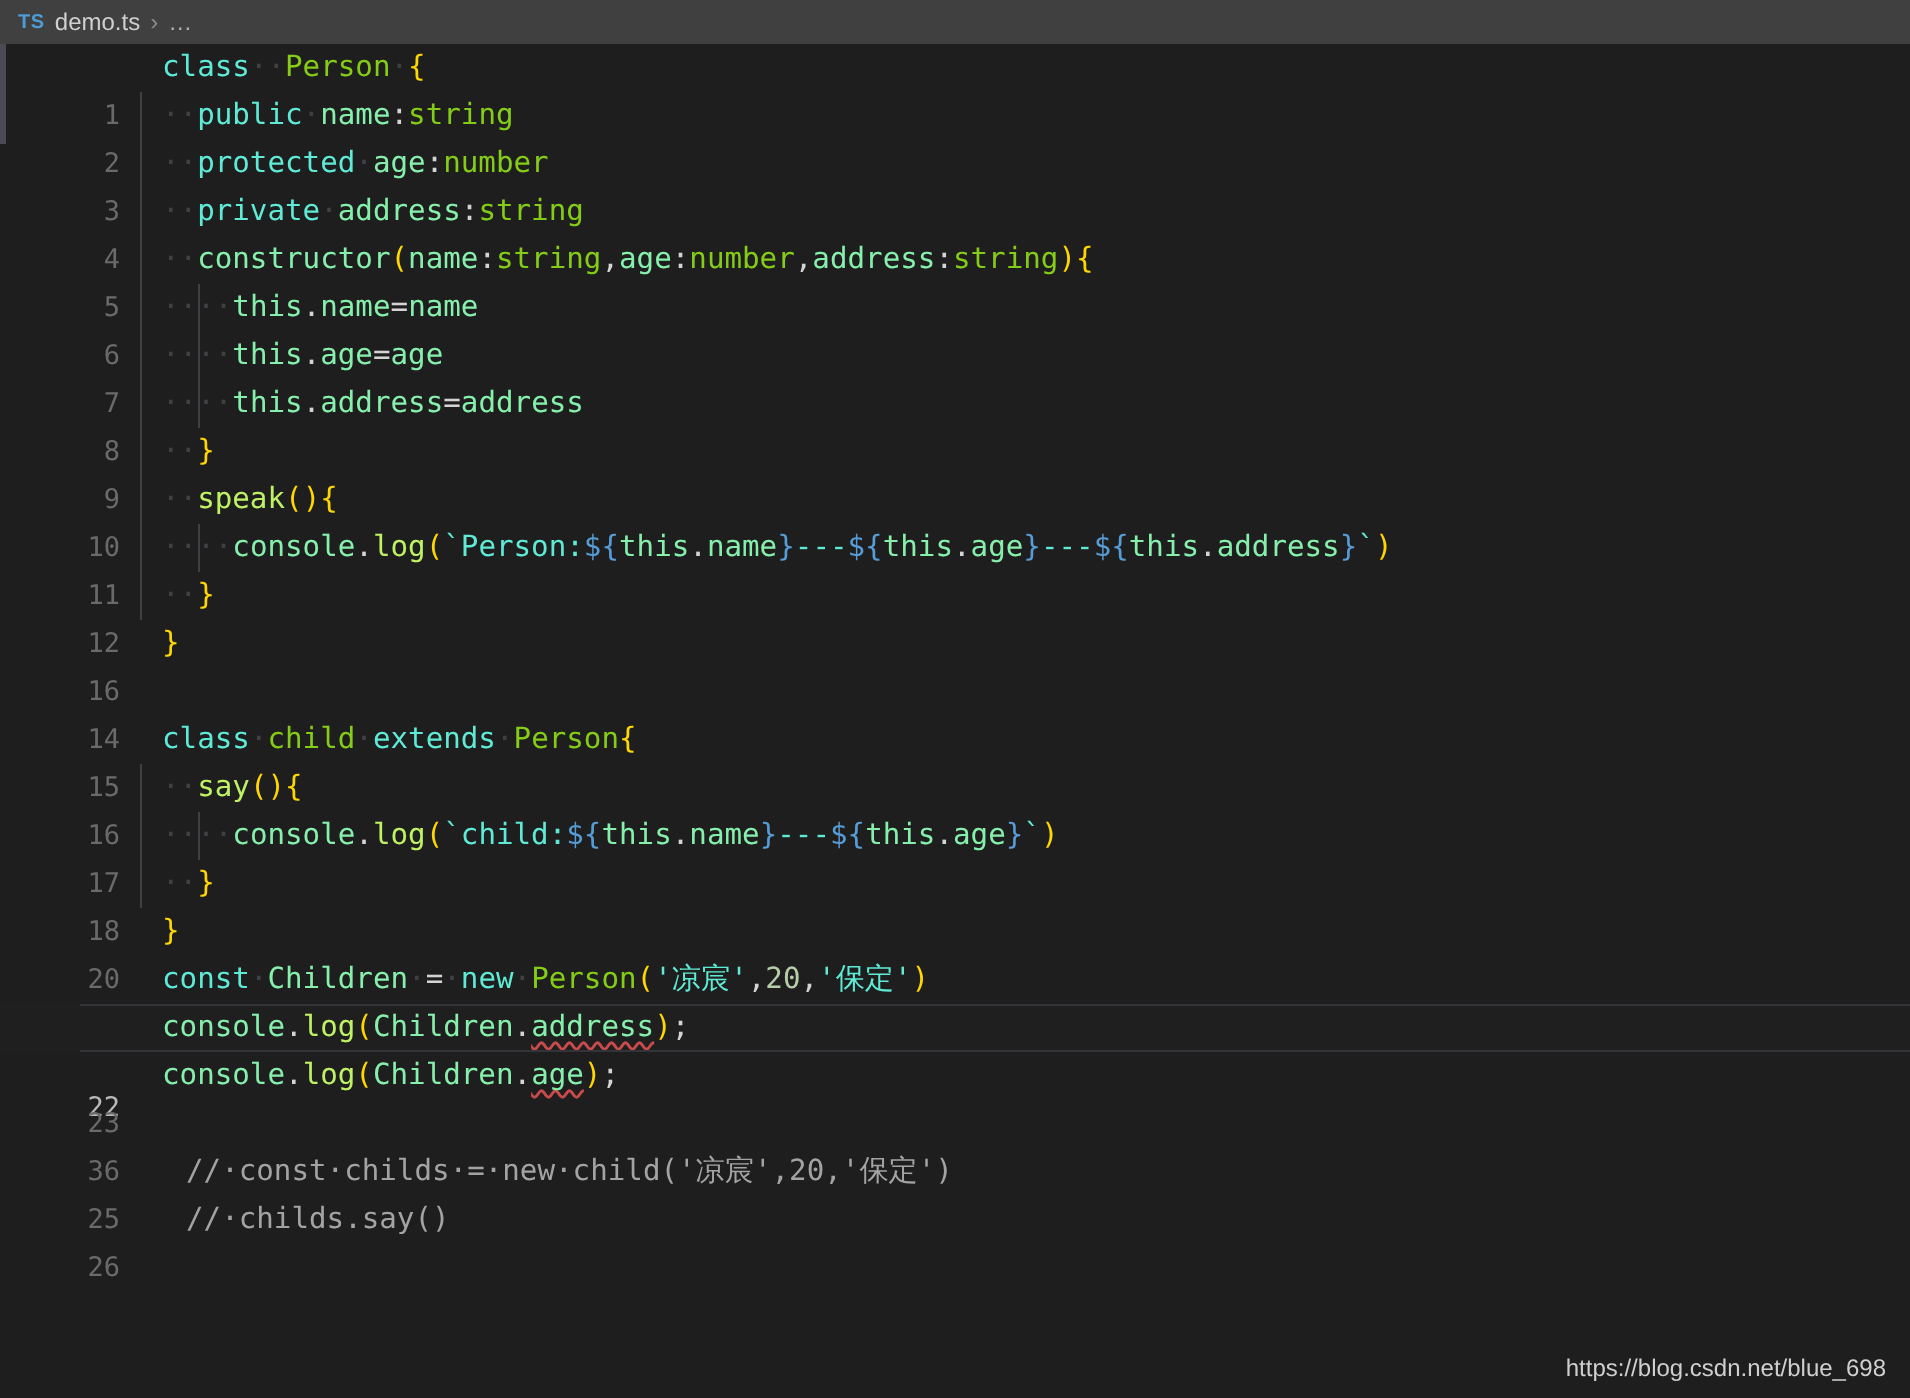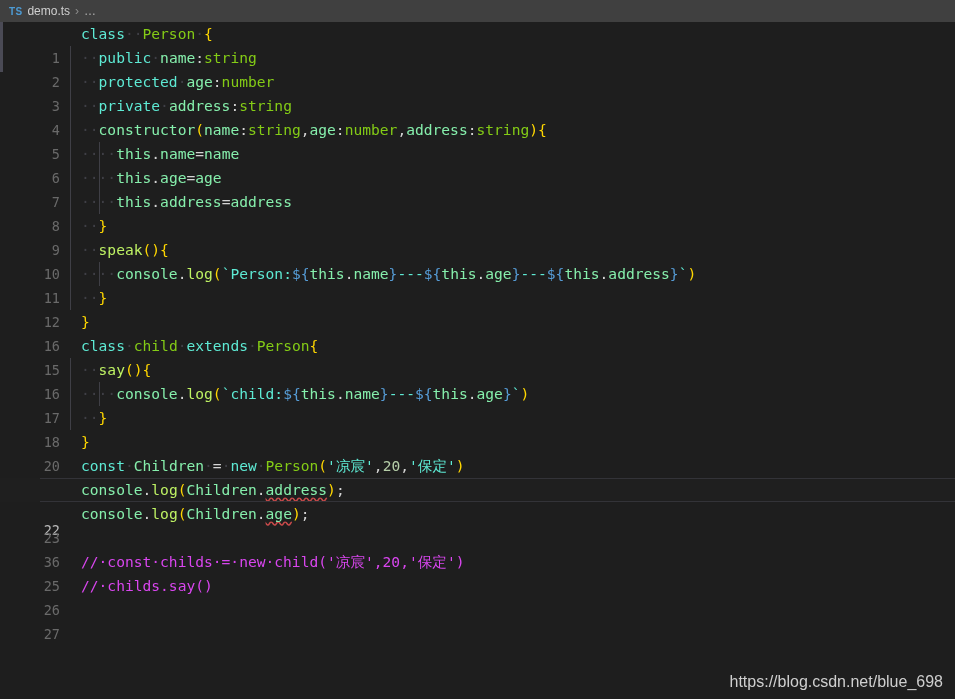--- a/index.html
+++ b/index.html
@@ -110,39 +110,39 @@
   .g1 { left: 70px; }
   .g2 { left: 99px; }
 
   
   .kw      { color: #5eead4; }
   .type    { color: #84cc16; }   
   .fn      { color: #bef264; }   
   .var     { color: #86efac; }   
   .str     { color: #5eead4; }   
   .num     { color: #b5cea8; }   
-  .cmt     { color: #d946ef; }   
+  .cmt     { color: #a3a3a3; margin-left: 12px; }   
   .punc    { color: #d4d4d4; }   
   .brk1    { color: #ffd700; }
   .tpl     { color: #569cd6; }   
   .ws      { color: #3f3f46; }   
 
   .squig {
     text-decoration: underline wavy #c94a4a;
     text-decoration-skip-ink: none;
     text-underline-offset: 2px;
   }
 
   
   #watermark {
     position: absolute;
     right: 12px;
     bottom: 8px;
     font-family: "Liberation Sans", sans-serif;
-    font-size: 16px;
+    font-size: 12px;
     color: #cfcfcf;
     user-select: none;
     z-index: 8;
   }
 </style>
 </head>
 <body>
 
 <div id="breadcrumb">
   <span class="bc-icon">TS</span>
@@ -228,20 +228,24 @@
     <span class="lnum">12</span>
     <span class="guide g1"></span>
     <span class="code"><span class="ws">··</span><span class="brk1">}</span></span>
   </div>
 
   <div class="line">
     <span class="lnum">16</span>
     <span class="code"><span class="brk1">}</span></span>
   </div>
 
+  <div class="line">
+    <span class="lnum">14</span>
+    <span class="code"></span>
+  </div>
 
   <div class="line">
     <span class="lnum">15</span>
     <span class="code"><span class="kw">class</span><span class="ws">·</span><span class="type">child</span><span class="ws">·</span><span class="kw">extends</span><span class="ws">·</span><span class="type">Person</span><span class="brk1">{</span></span>
   </div>
 
   <div class="line">
     <span class="lnum">16</span>
     <span class="guide g1"></span>
     <span class="code"><span class="ws">··</span><span class="fn">say</span><span class="brk1">(</span><span class="brk1">)</span><span class="brk1">{</span></span>
@@ -289,19 +293,15 @@
   <div class="line">
     <span class="lnum">25</span>
     <span class="code cmt">//·const·childs·=·new·child('凉宸',20,'保定')</span>
   </div>
 
   <div class="line">
     <span class="lnum">26</span>
     <span class="code cmt">//·childs.say()</span>
   </div>
 
-  <div class="line">
-    <span class="lnum">27</span>
-    <span class="code"></span>
-  </div>
 
   <div id="watermark">https://blog.csdn.net/blue_698</div>
 </div>
 
 </body></html>

